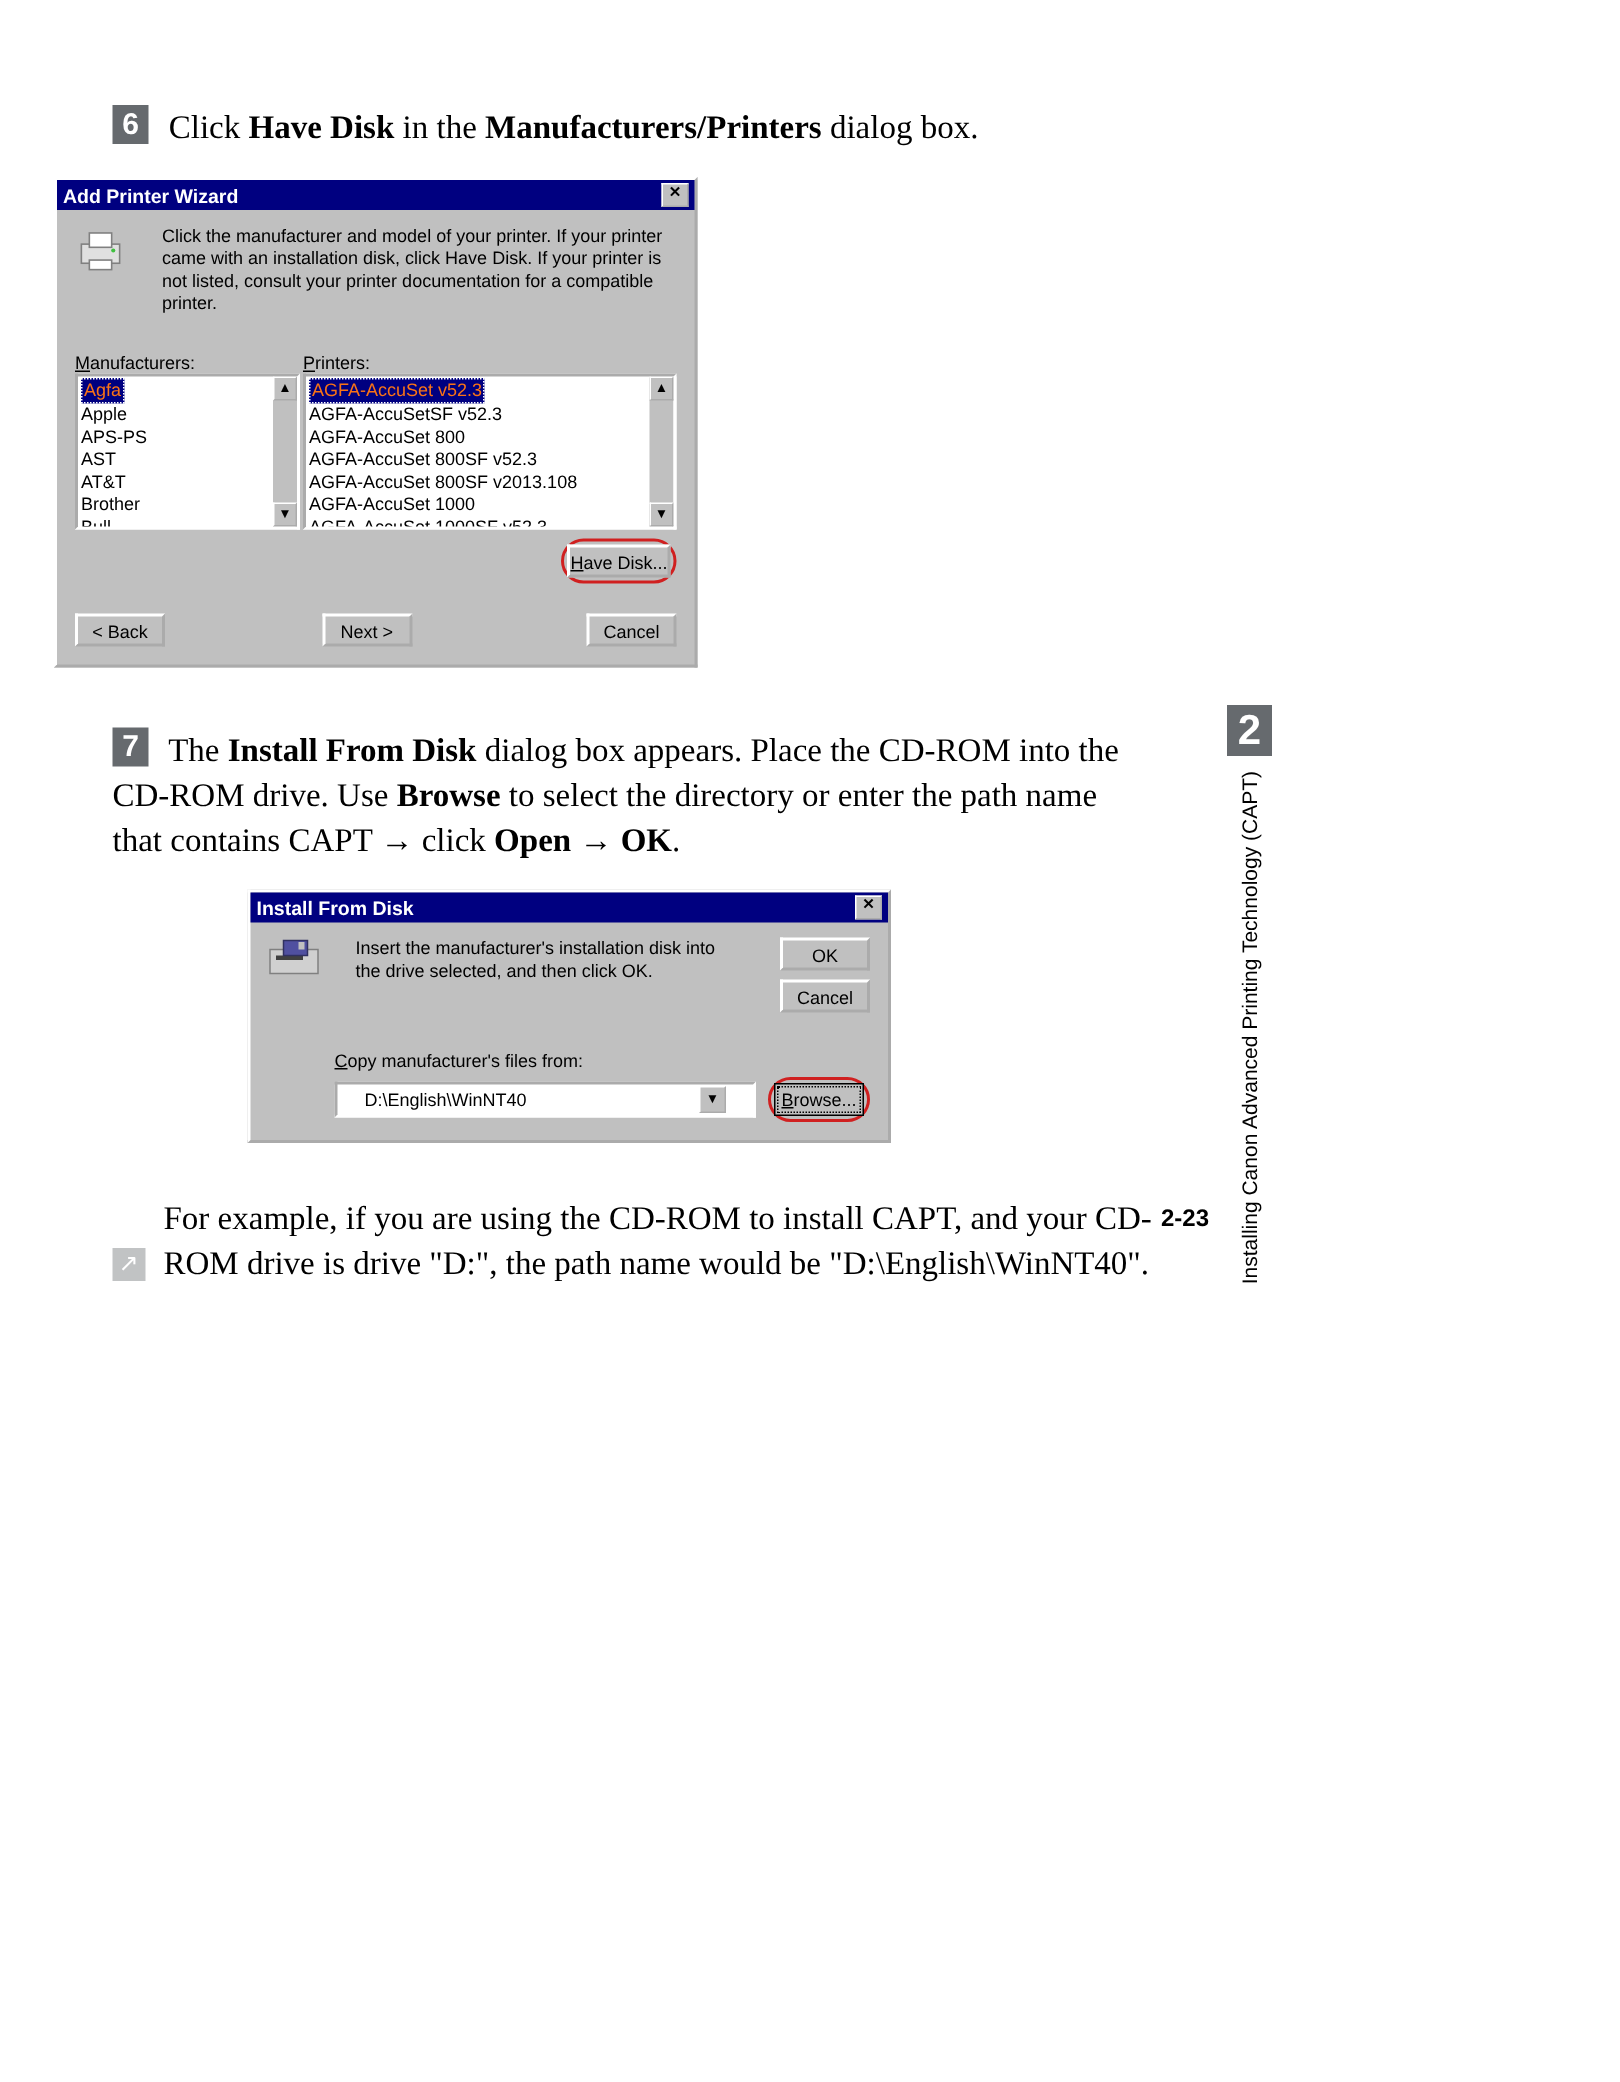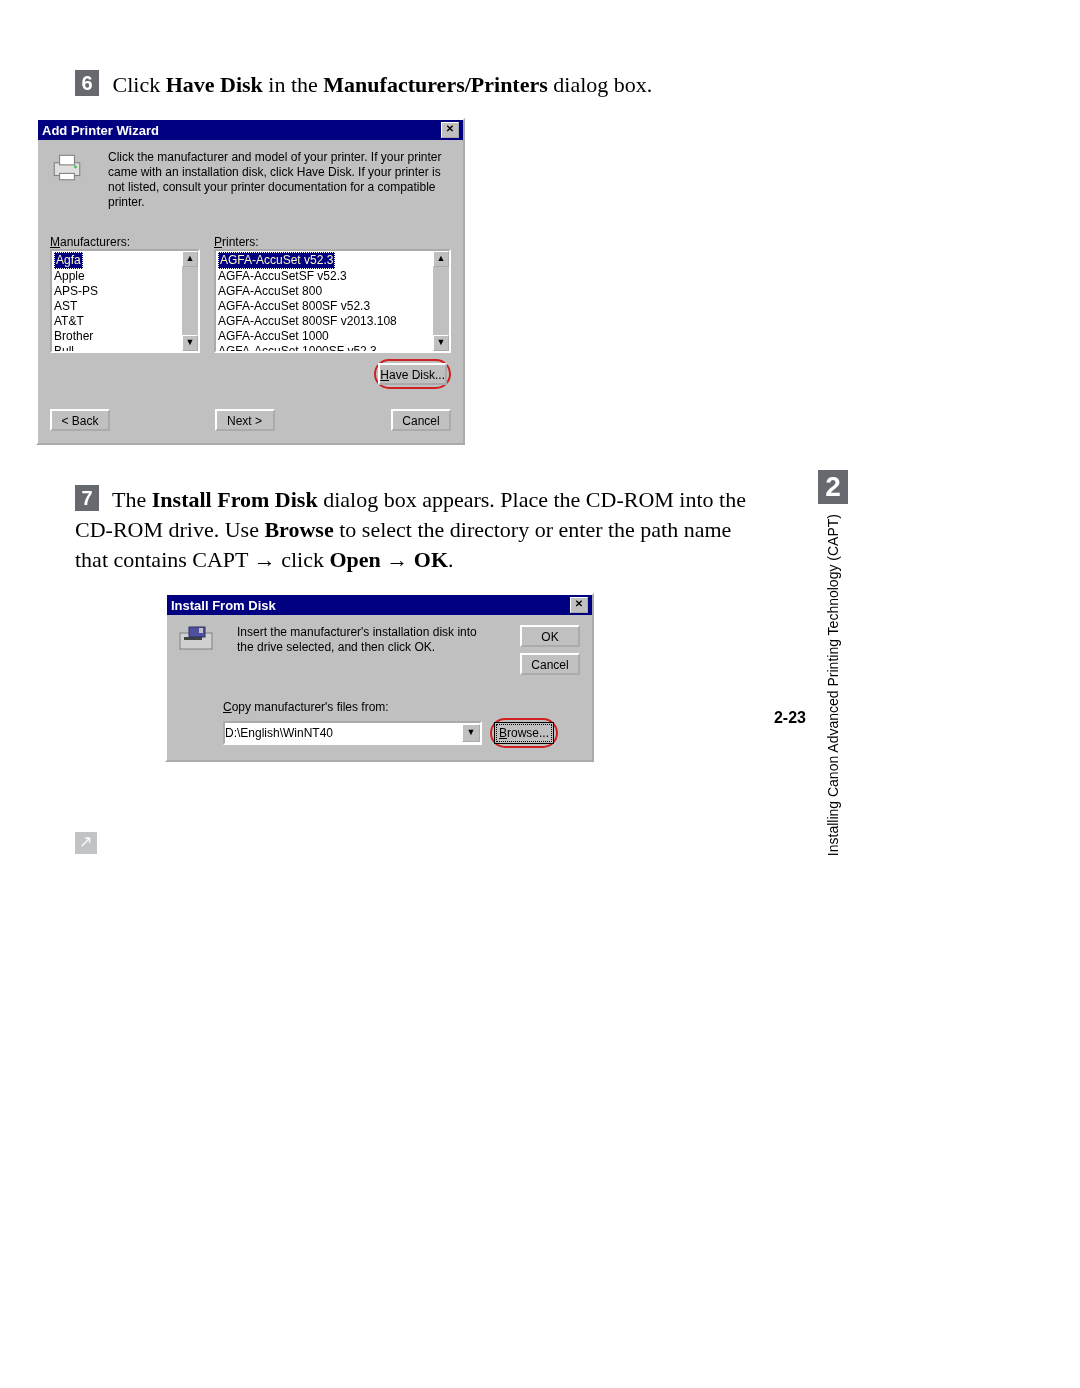--- a/index.html
+++ b/index.html
@@ -77,21 +77,21 @@
   }
   .instr-row { display: flex; align-items: flex-start; gap: 24px; }
   .instr-text { flex: 1; font-size: 12px; line-height: 15px; }
   .listbox {
     border: 2px inset #fff;
     background: #fff;
     overflow: hidden;
     position: relative;
   }
   .list-inner { padding: 1px 2px; font-size: 12px; line-height: 15px; }
-  .list-sel { background: #000080; color: #fef9c3; border: 1px dotted #fff; padding: 0 1px; display: inline-block; }
+  .list-sel { background: #000080; color: #f97316; border: 1px dotted #fff; padding: 0 1px; display: inline-block; }
   .scrollbar {
     position: absolute;
     right: 0; top: 0; bottom: 0;
     width: 16px;
     background: #c0c0c0;
   }
   .sb-btn {
     background: #c0c0c0;
     border: 1px outset #fff;
     width: 16px;
@@ -121,21 +121,21 @@
     padding: 2px;
     display: inline-block;
   }
   u.hotkey { text-decoration: underline; }
   .combo {
     border: 2px inset #fff;
     background: #fff;
     height: 20px;
     display: flex;
     align-items: center;
-    padding: 0 0;
+    padding: 0 18px;
     font-size: 12px;
   }
   .combo-arrow {
     background: #c0c0c0;
     border: 1px outset #fff;
     width: 16px;
     height: 16px;
     text-align: center;
     font-size: 9px;
     line-height: 14px;
@@ -226,21 +226,21 @@
       <div class="instr-row">
         <svg class="printer-icon" viewBox="0 0 32 32">
           <rect x="4" y="12" width="24" height="12" fill="#e0e0e0" stroke="#808080"></rect>
           <rect x="9" y="5" width="14" height="9" fill="#fff" stroke="#808080"></rect>
           <rect x="9" y="22" width="14" height="6" fill="#fff" stroke="#808080"></rect>
           <circle cx="24" cy="16" r="1.3" fill="#40c040"></circle>
         </svg>
         <div class="instr-text">Click the manufacturer and model of your printer.  If your printer came with an installation disk, click Have Disk.  If your printer is not listed, consult your printer documentation for a compatible printer.</div>
       </div>
 
-      <div style="display:flex; gap:14px; margin-top:25px;">
+      <div style="display:flex; gap:2px; margin-top:25px;">
         <div style="width:150px;">
           <div><u class="hotkey">M</u><span>anufacturers:</span></div>
           <div class="listbox" style="height:100px;">
             <div class="list-inner">
               <span class="list-sel">Agfa</span><br>
               <span>Apple</span><br>
               <span>APS-PS</span><br>
               <span>AST</span><br>
               <span>AT&amp;T</span><br>
               <span>Brother</span><br>
@@ -325,20 +325,24 @@
             <span class="combo-arrow">▼</span>
           </div>
           <span class="red-ring">
             <button class="btn95" style="border:1px solid #000; outline:1px dotted #000; outline-offset:-3px;"><u class="hotkey">B</u><span>rowse...</span></button>
           </span>
         </div>
       </div>
     </div>
   </div>
 
+  <div style="margin-top:35px; margin-left:75px; margin-right:120px; font-size:22px; line-height:30px;">
+    <span style="display:block; float:left; width:0;"></span>
+    <span style="margin-left:34px; display:block;">For example, if you are using the CD-ROM to install CAPT, and your CD-ROM drive is drive "D:", the path name would be "D:\English\WinNT40".</span>
+  </div>
   <span class="arrow-icon-box" style="position:absolute; left:75px; top:832px;"></span>
 
   <div class="side-tab">
     <div class="side-num">2</div>
     <div class="side-label">Installing Canon Advanced Printing Technology (CAPT)</div>
   </div>
 
   <div class="page-num">2-23</div>
 
 </div>

